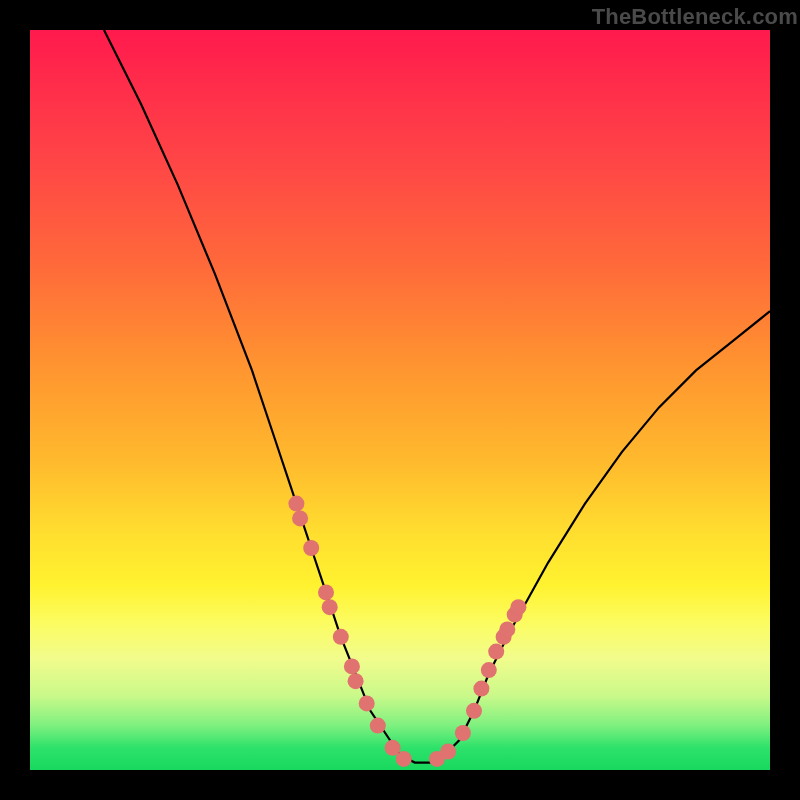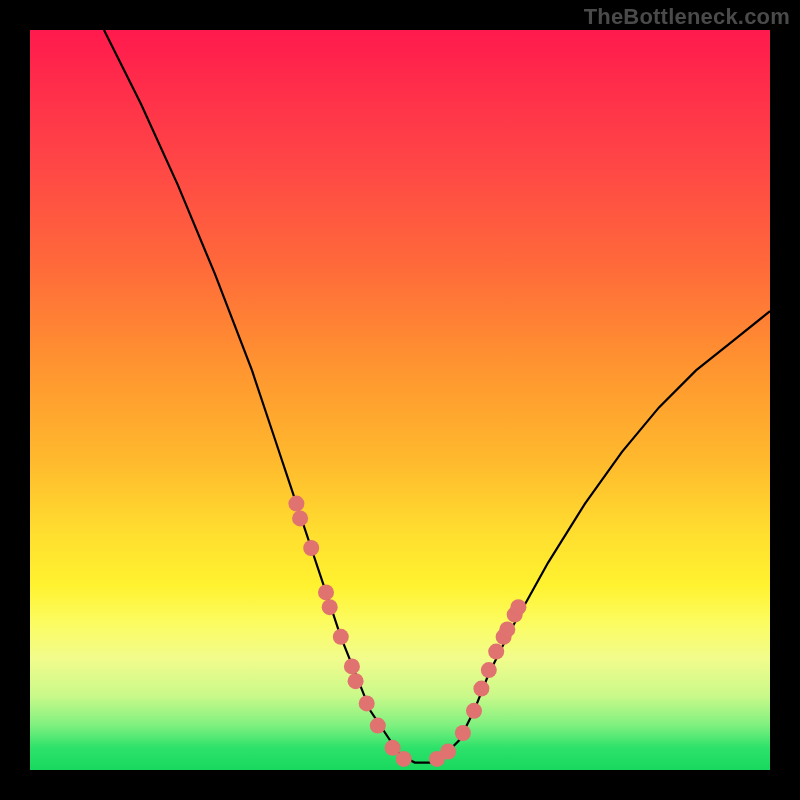--- a/index.html
+++ b/index.html
@@ -40,21 +40,21 @@
       #f1fc8c 85%,
       #c9f98a 90%,
       #7ef07f 94%,
       #2de26a 97%,
       #18d85e 100%
     );
   }
   .watermark {
     position: absolute;
     top: 4px;
-    right: 10px;
+    right: 2px;
     color: #4a4a4a;
     font-size: 22px;
     font-weight: 700;
     letter-spacing: 0.2px;
     user-select: none;
   }
   svg.curve {
     position: absolute;
     top: 0;
     left: 0;

